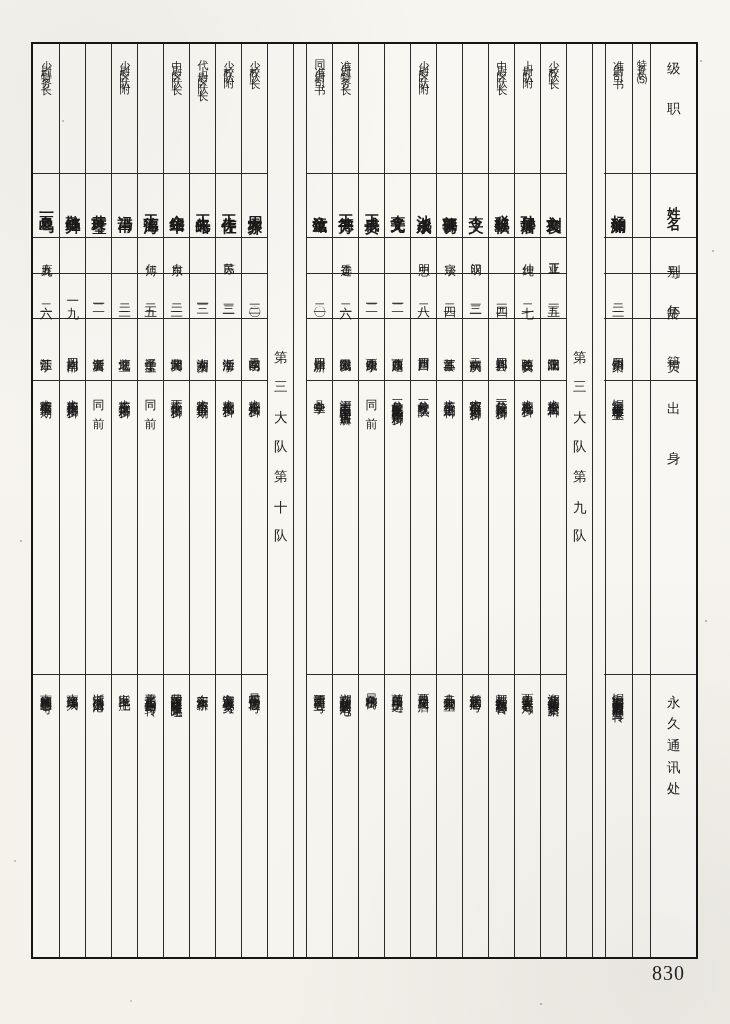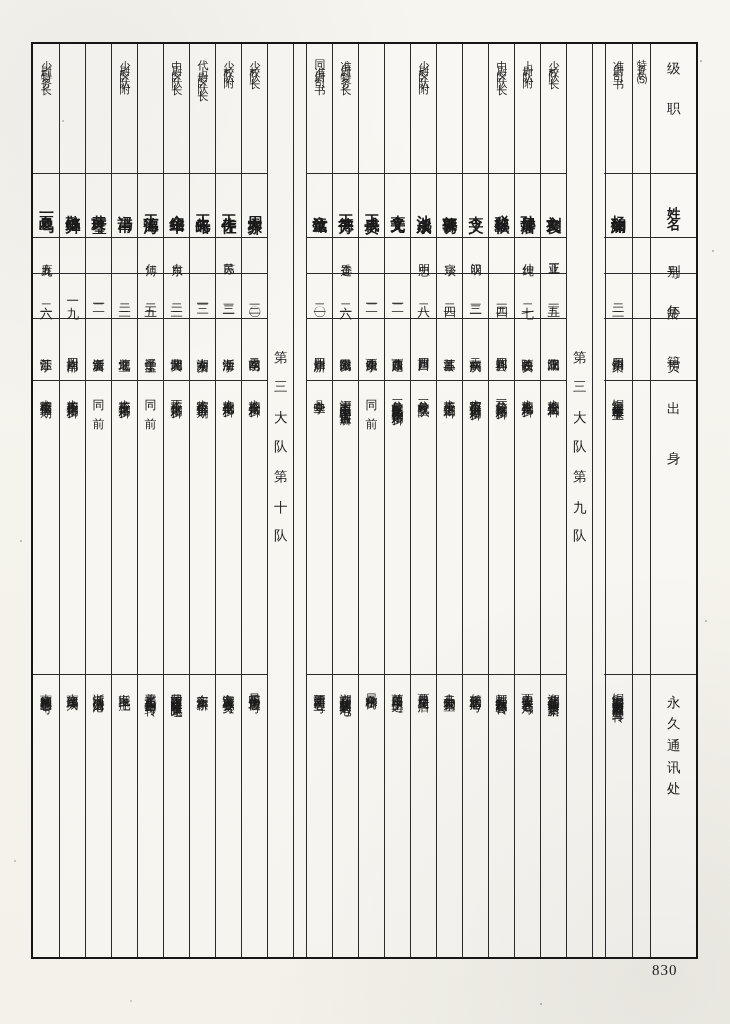--- a/index.html
+++ b/index.html
@@ -57,21 +57,21 @@
   .section-cell .vtext{font-size:13.5px;letter-spacing:2.2em;}
   .header-column .cell{background:rgba(255,255,255,.15);}
   .header-column .vtext{font-size:13.5px;}
   .hd0 .vtext{letter-spacing:3em;}
   .hd1 .vtext{letter-spacing:.8em;}
   .hd2 .vtext{letter-spacing:.12em;}
   .hd3 .vtext{letter-spacing:.12em;}
   .hd4 .vtext{letter-spacing:.3em;}
   .hd5 .vtext{letter-spacing:3.8em;}
   .hd6 .vtext{letter-spacing:1.6em;}
-  .page-number{position:absolute;left:652px;top:962px;font-size:15px;letter-spacing:1px;color:#222;}
+  .page-number{position:absolute;left:652px;top:962px;font-size:20px;letter-spacing:1px;color:#222;}
 </style>
 </head>
 <body>
 
 <div class="page">
   <div class="noise"></div>
   <div class="table" id="roster-table">
       <div class="col header-column">
         <div class="cell r-rank hd hd0">
           <span class="vtext">级职</span>

